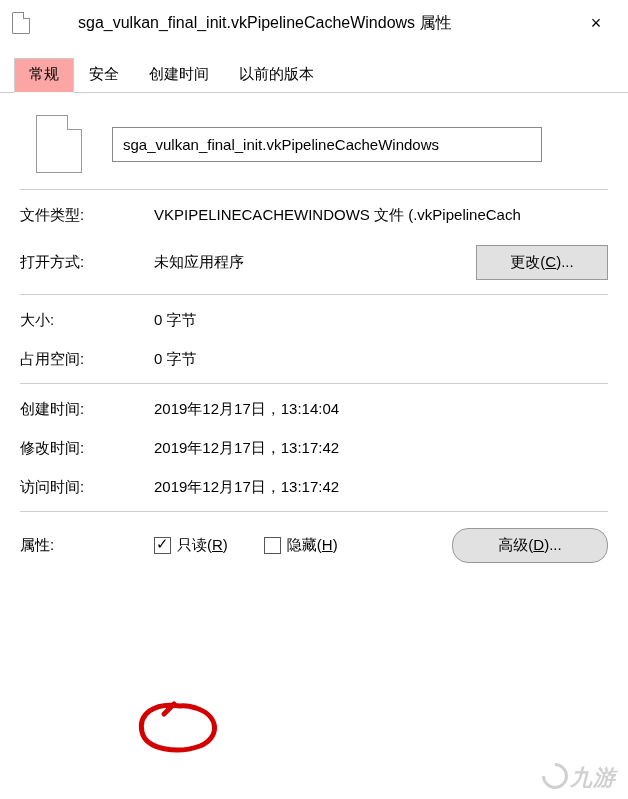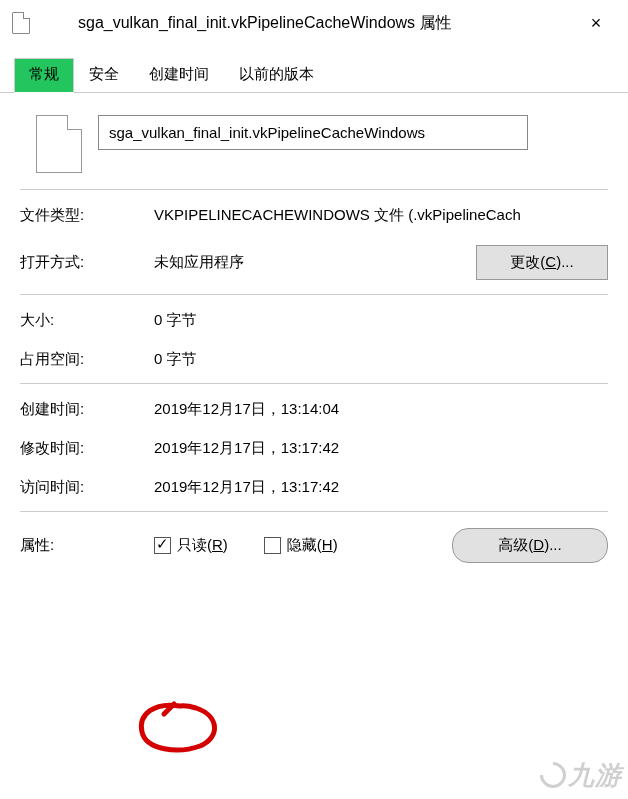--- a/index.html
+++ b/index.html
@@ -52,21 +52,21 @@
   .tab {
     padding: 6px 14px 8px 14px;
     font-size: 15px;
     border: 1px solid transparent;
     border-bottom: none;
     position: relative;
     cursor: default;
   }
   .tab.active {
     border-color: #ccc;
-    background: #22c55e;
+    background: #fca5a5;
     border-bottom: 1px solid #fff;
     margin-bottom: -1px;
   }
   .content { padding: 22px 20px 10px 20px; }
   .row {
     display: flex;
     align-items: center;
     padding: 10px 0;
   }
   .label-col { width: 134px; flex-shrink: 0; }
@@ -116,37 +116,37 @@
     position: relative;
     background: #fff;
   }
   .checkbox.checked::after {
     content: "✓";
     position: absolute;
     top: -3px; left: 1px;
     font-size: 15px;
     color: #000;
   }
-  .file-header { display: flex; align-items: flex-start; gap: 16px; margin-bottom: 16px; }
+  .file-header { display: flex; align-items: center; gap: 30px; margin-bottom: 16px; }
 
   
   .anno-circle {
     position: absolute;
     left: 134px;
     top: 700px;
     width: 90px;
     height: 56px;
     pointer-events: none;
   }
   
   .watermark {
     position: absolute;
-    right: 6px;
+    right: 12px;
     bottom: 6px;
-    font-size: 26px;
+    font-size: 22px;
     font-style: italic;
     font-weight: 700;
     color: rgba(120,120,120,0.35);
     letter-spacing: 1px;
     font-family: sans-serif;
   }
   .watermark .g {
     display:inline-block;
     width:26px;height:26px;
     border:3px solid rgba(120,120,120,0.35);

